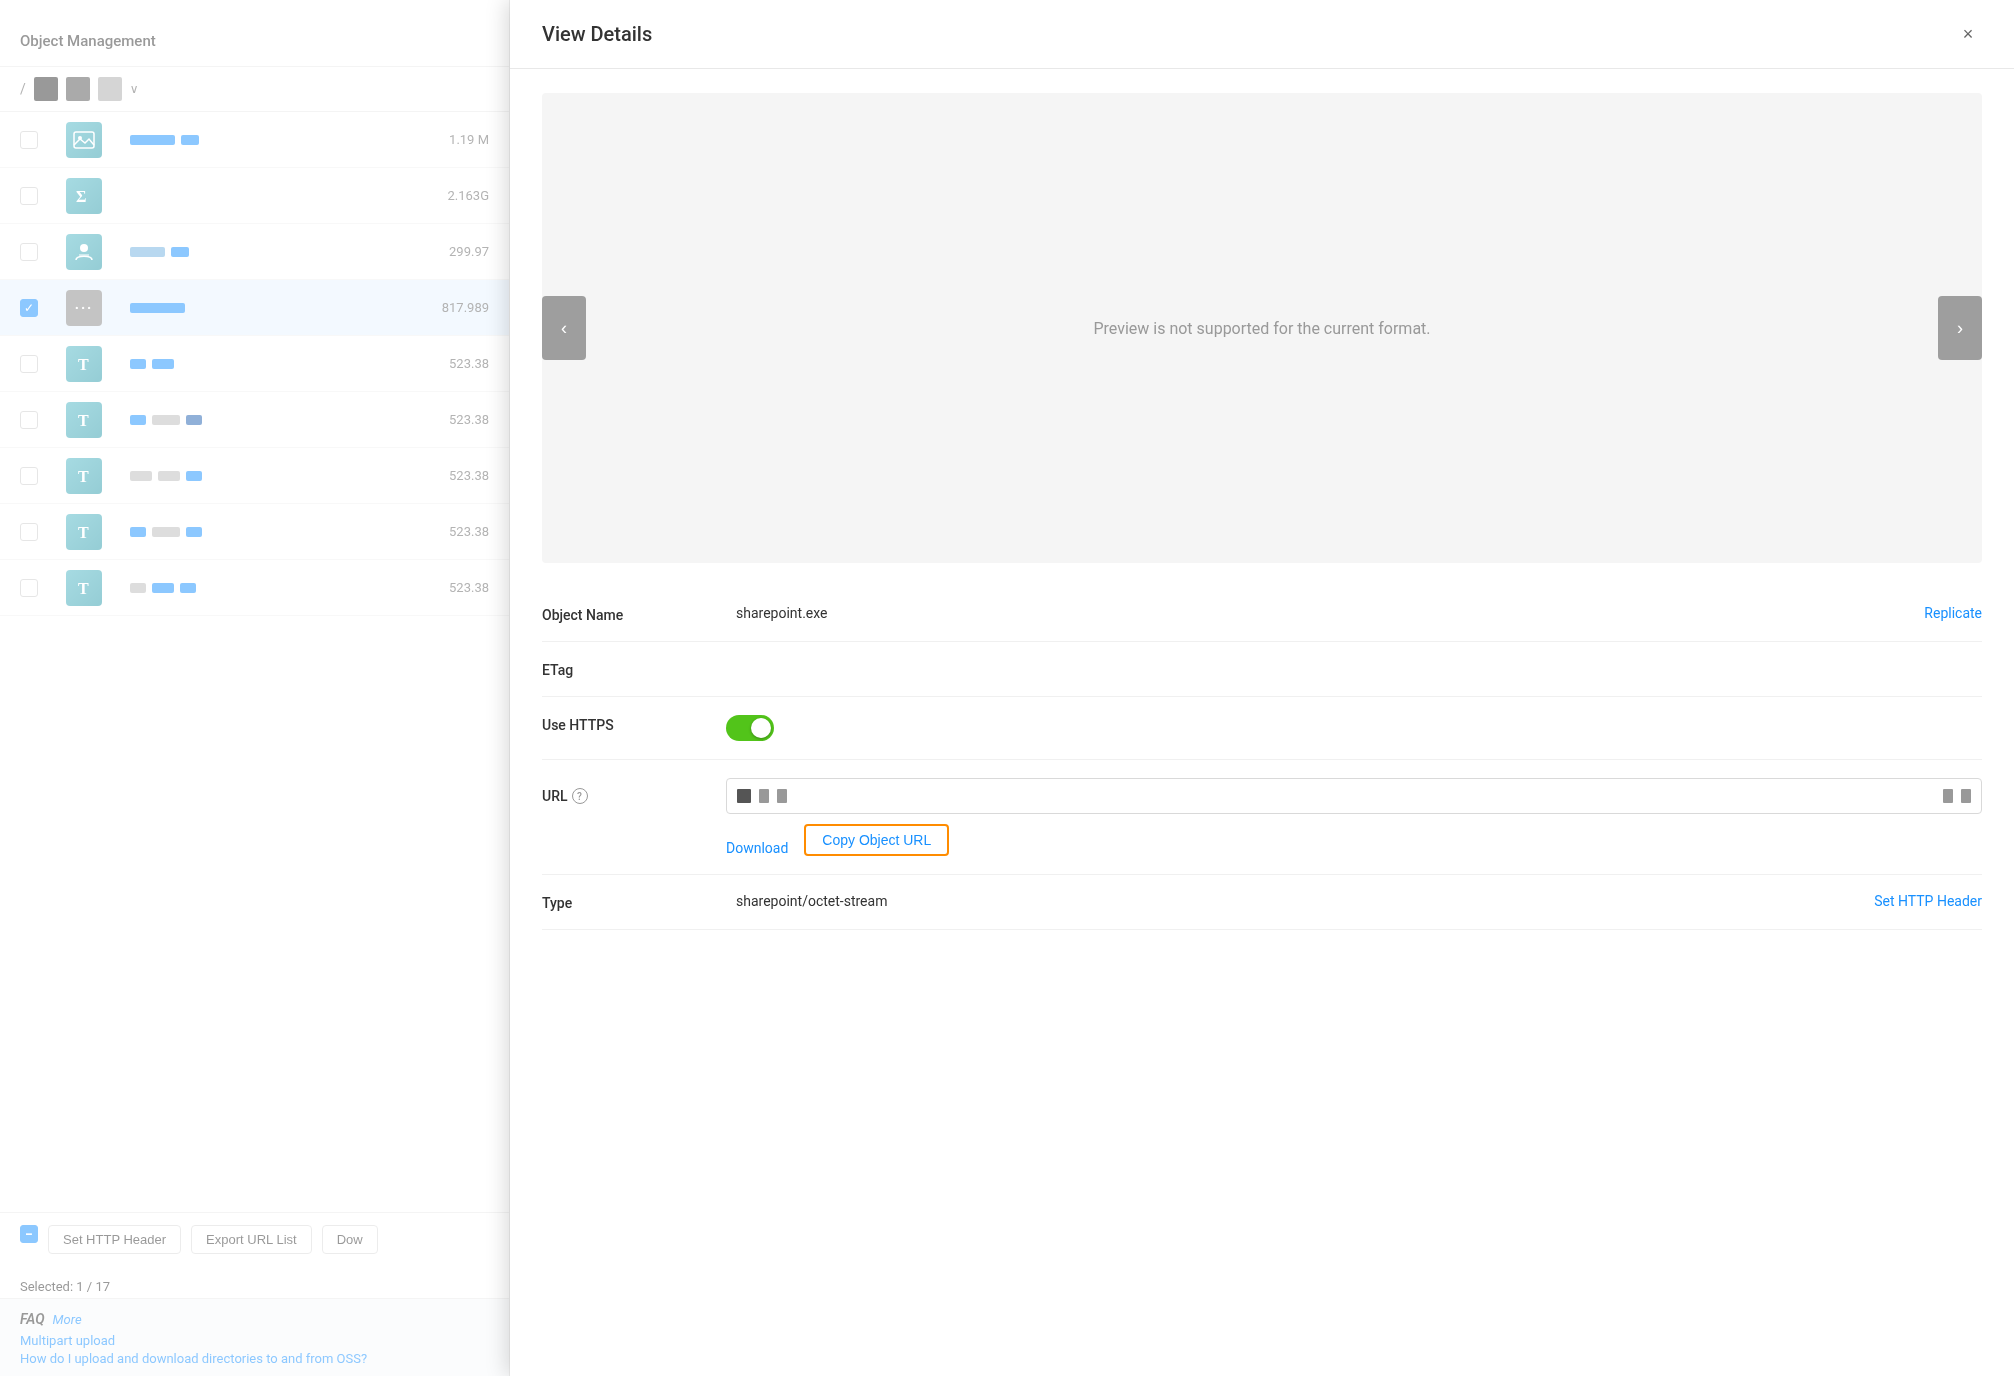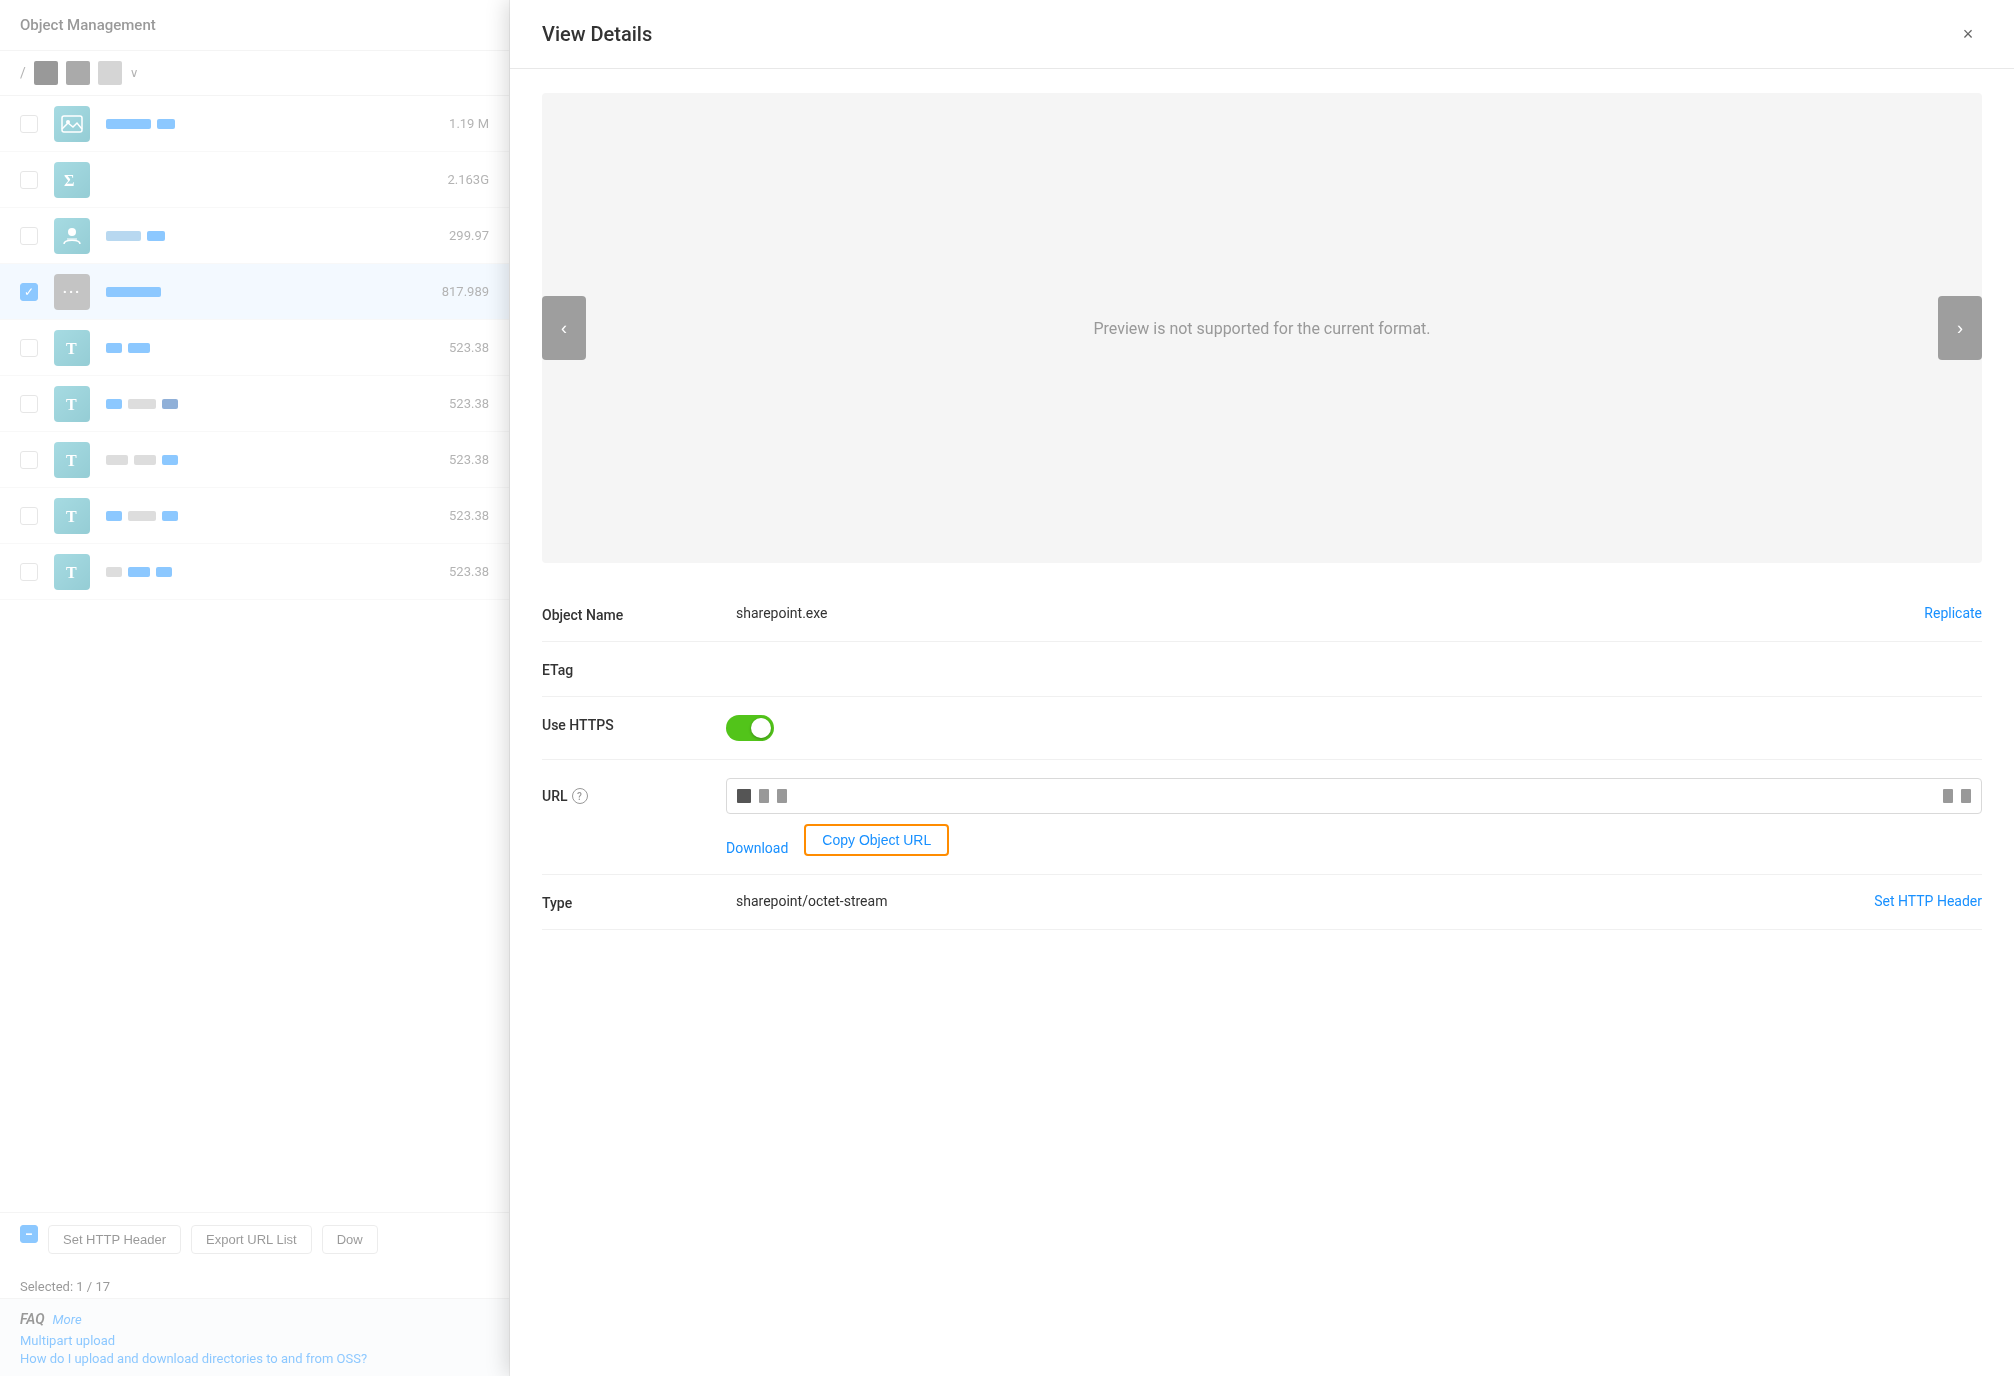--- a/index.html
+++ b/index.html
@@ -25,20 +25,21 @@
 
     .left-header {
       padding: 16px 20px;
       border-bottom: 1px solid #e8e8e8;
       font-size: 15px;
       font-weight: 500;
       color: #333;
       display: flex;
       align-items: flex-start;
       gap: 8px;
+      margin-top: 16px;
     }
 
     .breadcrumb-bar {
       padding: 10px 20px;
       display: flex;
       align-items: center;
       gap: 8px;
       border-bottom: 1px solid #e8e8e8;
     }
 
@@ -66,21 +67,21 @@
     
     .table-body {
       overflow: hidden;
     }
 
     .table-row {
       display: flex;
       align-items: center;
       padding: 10px 20px;
       border-bottom: 1px solid #f0f0f0;
-      gap: 16px;
+      gap: 28px;
       height: 56px;
     }
 
     .table-row.selected {
       background: #e6f3ff;
     }
 
     .checkbox {
       width: 18px;
       height: 18px;

